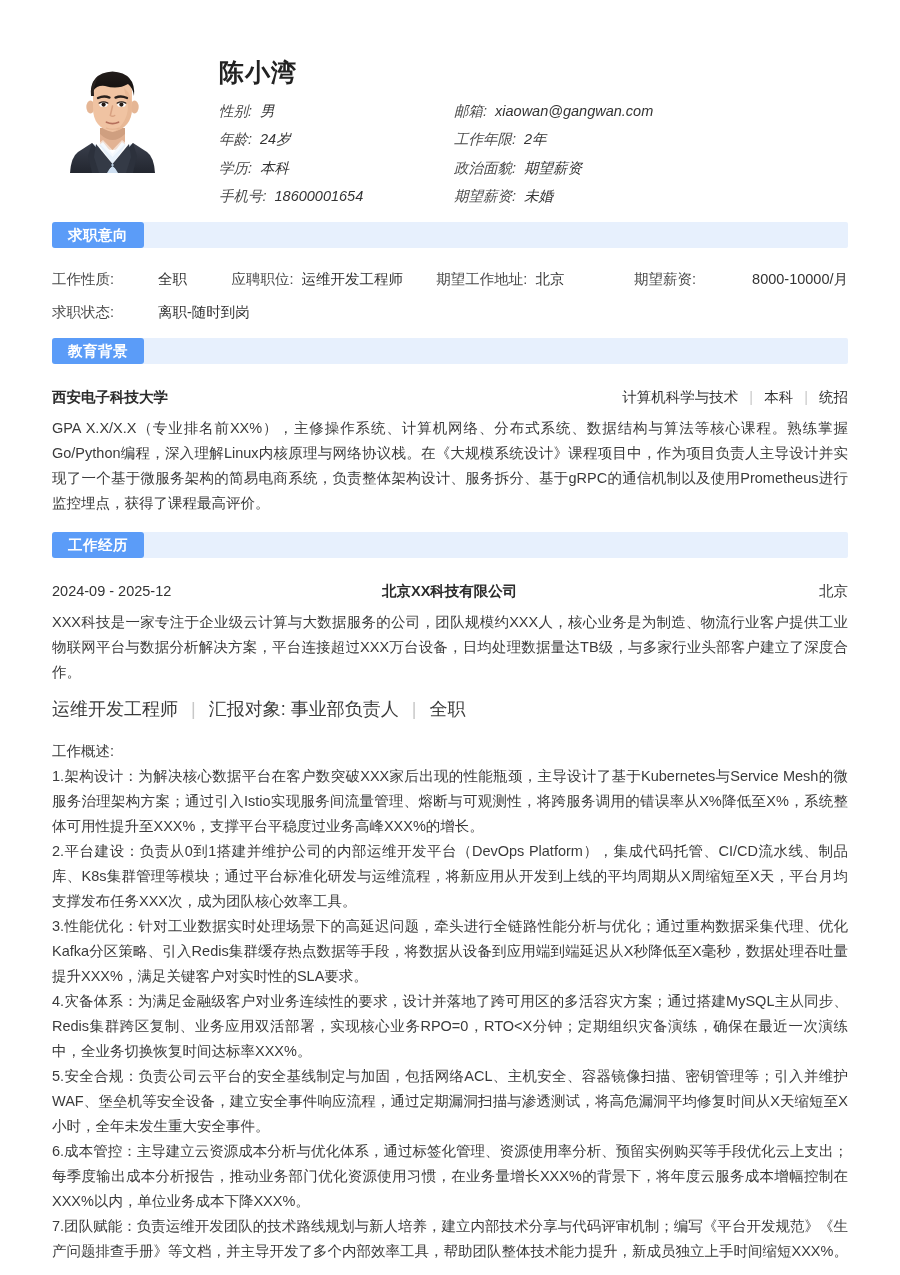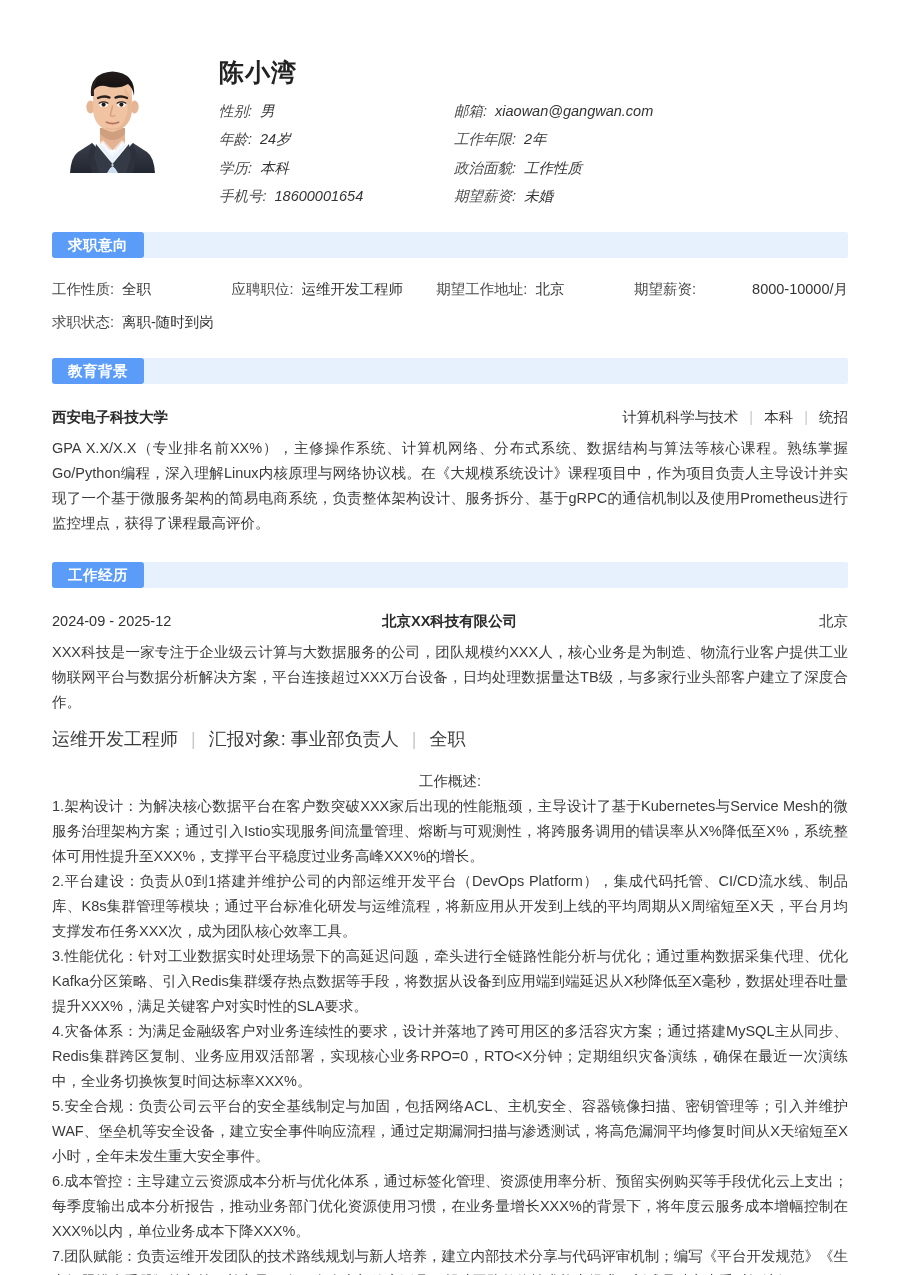--- a/index.html
+++ b/index.html
@@ -64,21 +64,21 @@
     align-items: baseline;
     font-size: 14.5px;
     color: #3a3a3a;
     line-height: 1.2;
     white-space: nowrap;
   }
   .info-label { color: #4a4a4a; }
   .info-value { margin-left: 8px; color: #333; }
 
   
-  .section { margin-top: 26px; }
+  .section { margin-top: 16px; }
   .sec-bar {
     position: relative;
     height: 26px;
     margin: 0 52px;
     background: #e7f0fd;
     border-radius: 2px;
   }
   .sec-title {
     position: absolute;
     left: 0; top: 0;
@@ -103,21 +103,21 @@
     display: flex;
     font-size: 14.5px;
     color: #333;
     margin-top: 22px;
     white-space: nowrap;
   }
   .intent-row.second { margin-top: 14px; }
   .intent-cell { display: flex; align-items: baseline; }
   .intent-cell .k { color: #4a4a4a; }
   .intent-cell .v { margin-left: 8px; }
-  .ic-1 { width: 196px; }
+  .ic-1 { width: 196px; gap: 36px; }
   .ic-2 { width: 224px; }
   .ic-3 { width: 216px; }
   .ic-4 { flex: 1; gap: 48px; }
 
   
   .entry-head {
     display: flex;
     align-items: baseline;
     font-size: 14.5px;
     color: #333;
@@ -140,21 +140,20 @@
     font-size: 18px;
     color: #3b3b3b;
     margin-top: 12px;
   }
   .meta-line .eh-sep { margin: 0 8px; }
   .block-title {
     font-size: 14.5px;
     color: #3b3b3b;
     margin-top: 18px;
     line-height: 25px;
-    text-align: center;
   }
   .block-body {
     font-size: 14.5px;
     line-height: 25px;
     color: #3b3b3b;
     white-space: pre-line;
     text-align: justify;
   }
 </style>
 </head>
@@ -248,21 +247,21 @@
         <div class="info-item">
           <span class="info-label">工作年限:</span>
           <span class="info-value">2年</span>
         </div>
         <div class="info-item">
           <span class="info-label">学历:</span>
           <span class="info-value">本科</span>
         </div>
         <div class="info-item">
           <span class="info-label">政治面貌:</span>
-          <span class="info-value">工作性质</span>
+          <span class="info-value">期望薪资</span>
         </div>
         <div class="info-item">
           <span class="info-label">手机号:</span>
           <span class="info-value">18600001654</span>
         </div>
         <div class="info-item">
           <span class="info-label">期望薪资:</span>
           <span class="info-value">未婚</span>
         </div>
       </div>

